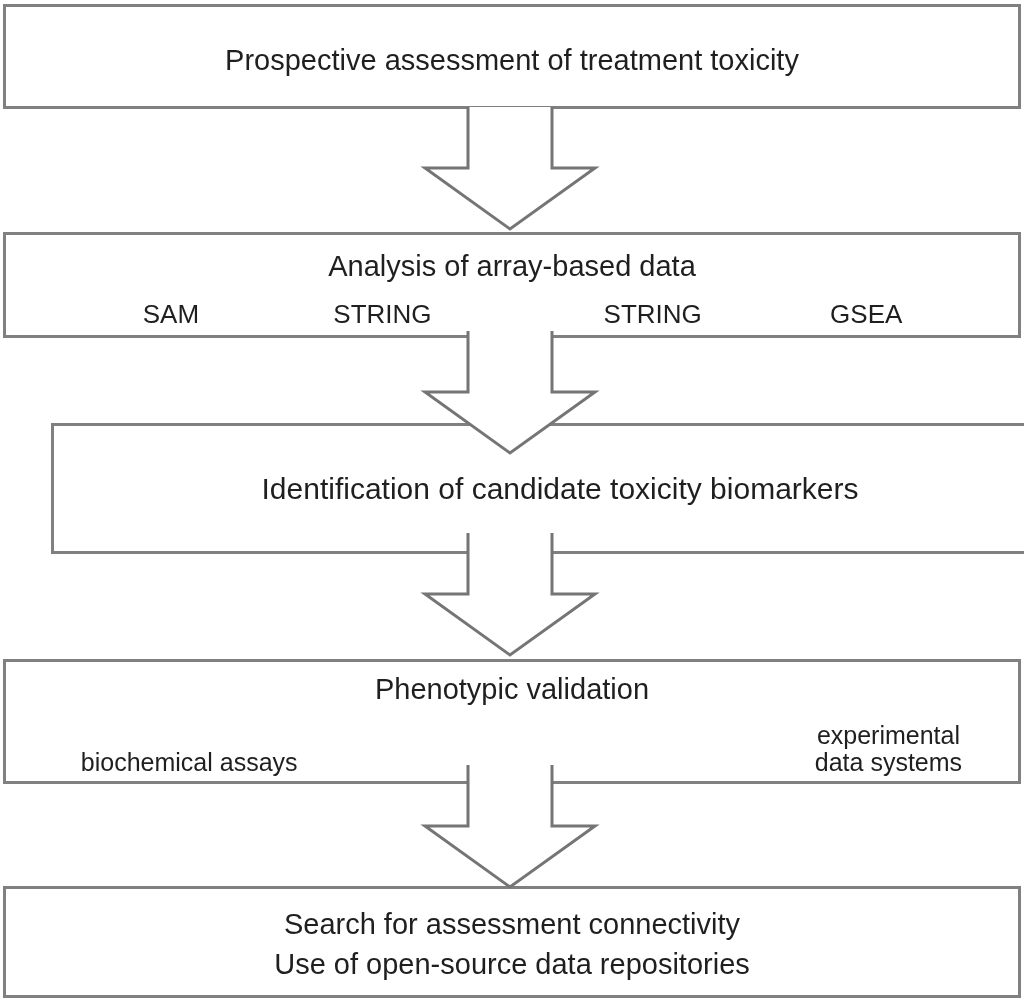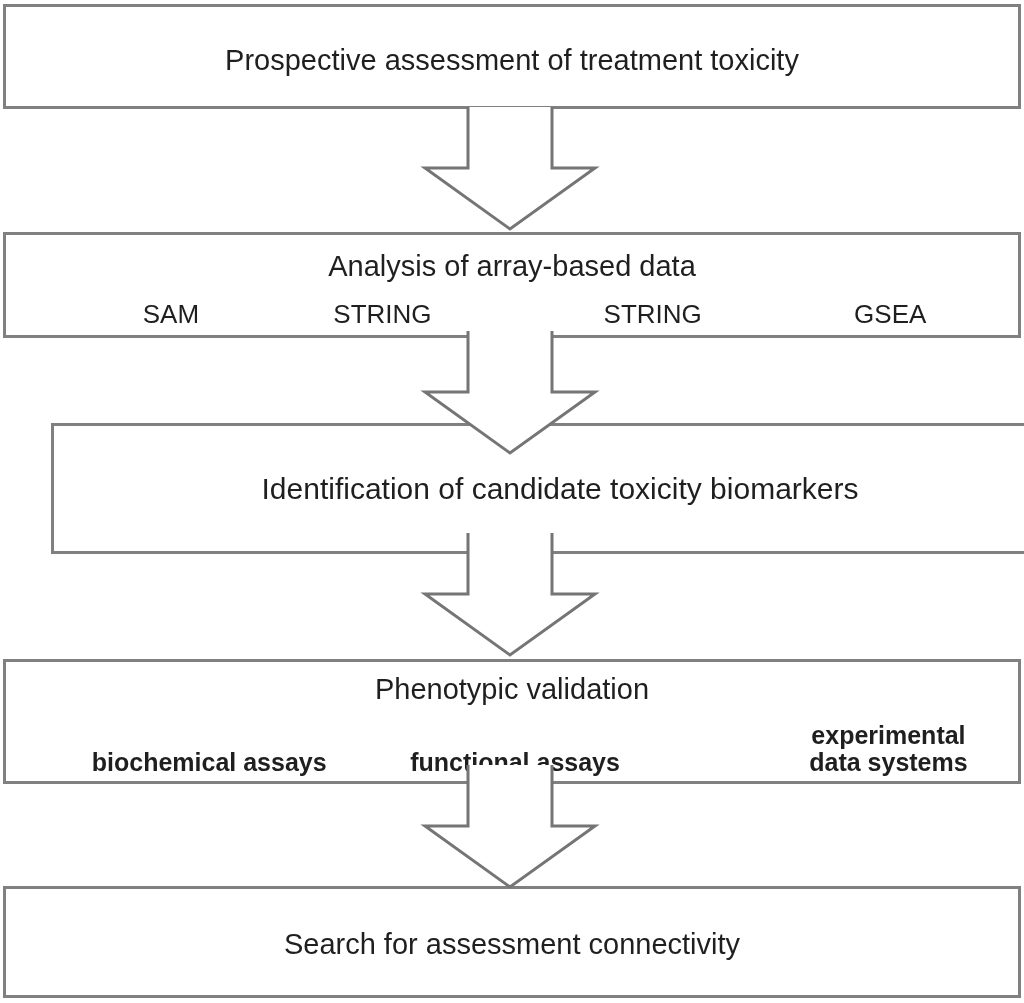--- a/index.html
+++ b/index.html
@@ -70,21 +70,21 @@
     position: absolute;
     bottom: 6px;
     transform: translateX(-50%);
     font-size: 26px;
     line-height: 30px;
     white-space: nowrap;
   }
   .t1 { left: 16.3%; }
   .t2 { left: 37.2%; }
   .t3 { left: 63.9%; }
-  .t4 { left: 85.0%; margin-left: 24px; }
+  .t4 { left: 85.0%; }
 
   .box3 {
     top: 423px;
     height: 131px;
     display: flex;
     align-items: center;
     justify-content: center;
     margin-left: 48px;
   }
   .box3 .bline { font-size: 30px; }
@@ -94,23 +94,22 @@
     height: 125px;
   }
   .box4 .btitle { padding-top: 8px; }
   .sub {
     position: absolute;
     bottom: 5px;
     transform: translateX(-50%);
     font-size: 25px;
     line-height: 27px;
     white-space: nowrap;
-    font-weight: bold;
   }
-  .s1 { left: 18.1%; margin-left: 20px; }
+  .s1 { left: 18.1%; }
   .s2 { left: 50.3%; }
   .s3 { left: 87.2%; text-align: center; }
 
   .box5 {
     top: 886px;
     height: 112px;
     display: flex;
     flex-direction: column;
     justify-content: center;
     padding-top: 4px;
@@ -145,28 +144,28 @@
     <div class="bline">Identification of candidate toxicity biomarkers</div>
   </div>
 
   <svg class="arrow a3" viewBox="0 0 180 124" xmlns="http://www.w3.org/2000/svg">
     <path d="M48 0 V61 H5 L90 122 L175 61 H132 V0" fill="#ffffff" stroke="#757575" stroke-width="3"></path>
   </svg>
 
   <div class="box box4">
     <div class="btitle">Phenotypic validation</div>
     <span class="sub s1">biochemical assays</span>
-    <span class="sub s2">functional assays</span>
     <span class="sub s3">
       <span style="display:block">experimental</span>
       <span style="display:block">data systems</span>
     </span>
   </div>
 
   <svg class="arrow a4" viewBox="0 0 180 124" xmlns="http://www.w3.org/2000/svg">
     <path d="M48 0 V61 H5 L90 122 L175 61 H132 V0" fill="#ffffff" stroke="#757575" stroke-width="3"></path>
   </svg>
 
   <div class="box box5">
     <div class="bline">Search for assessment connectivity</div>
+    <div class="bline">Use of open-source data repositories</div>
   </div>
 
 </div>
 
 </body></html>

